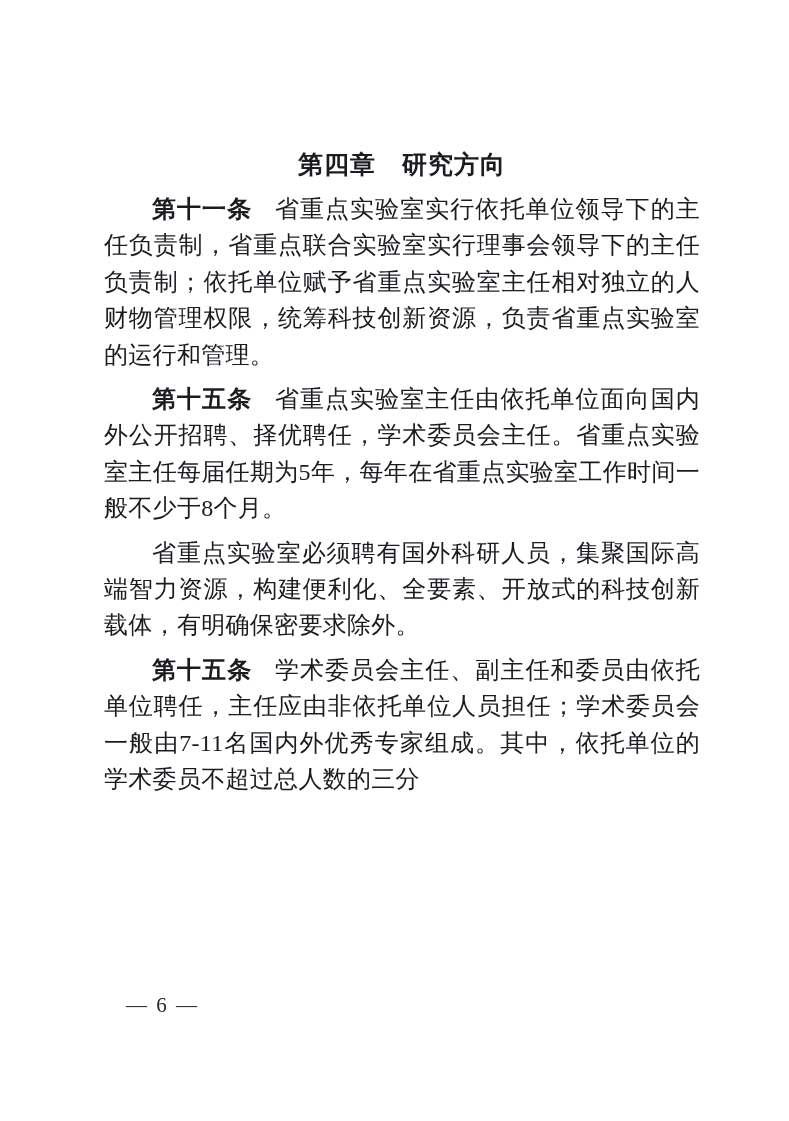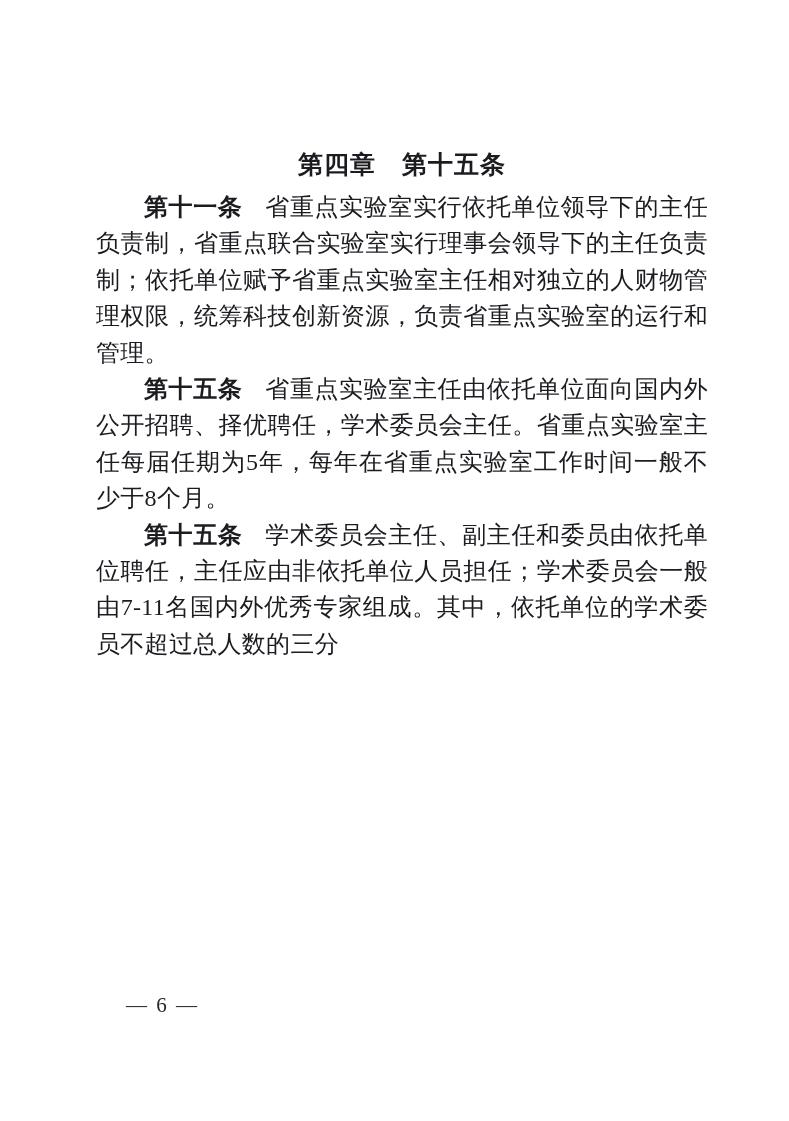--- a/index.html
+++ b/index.html
@@ -26,21 +26,21 @@
   .chapter-title {
     margin: 0 0 6px 0;
     text-align: center;
     font-weight: bold;
     font-size: 25px;
     line-height: 37px;
     letter-spacing: 1px;
     font-family: "Liberation Sans", "DejaVu Sans", sans-serif;
   }
   p.article {
-    margin: 0;
+    margin: 8px;
     font-size: 24px;
     line-height: 36.4px;
     text-align: justify;
     text-justify: inter-ideograph;
     text-indent: 2em;
     letter-spacing: 0.3px;
   }
   .article-label {
     font-weight: bold;
     font-family: "Liberation Sans", "DejaVu Sans", sans-serif;
@@ -57,32 +57,35 @@
     letter-spacing: 2px;
     color: #26262c;
   }
 </style>
 </head>
 <body>
 
 <div class="page">
   <div class="content">
 
-    <h1 class="chapter-title">第四章　第十五条</h1>
+    <h1 class="chapter-title">第四章　研究方向</h1>
 
     <p class="article">
       <span class="article-label">第十一条</span><span>省重点实验室实行依托单位领导下的主任负责制，省重点联合实验室实行理事会领导下的主任负责制；依托单位赋予省重点实验室主任相对独立的人财物管理权限，统筹科技创新资源，负责省重点实验室的运行和管理。</span>
     </p>
 
     <p class="article">
       <span class="article-label">第十五条</span><span>省重点实验室主任由依托单位面向国内外公开招聘、择优聘任，学术委员会主任。省重点实验室主任每届任期为5年，每年在省重点实验室工作时间一般不少于8个月。</span>
     </p>
 
 
 
+    <p class="article">
+      <span class="article-label"></span><span>省重点实验室必须聘有国外科研人员，集聚国际高端智力资源，构建便利化、全要素、开放式的科技创新载体，有明确保密要求除外。</span>
+    </p>
 
 
     <p class="article">
       <span class="article-label">第十五条</span><span>学术委员会主任、副主任和委员由依托单位聘任，主任应由非依托单位人员担任；学术委员会一般由7-11名国内外优秀专家组成。其中，依托单位的学术委员不超过总人数的三分</span>
     </p>
 
   </div>
 
   <div class="page-number">— 6 —</div>
 </div>

